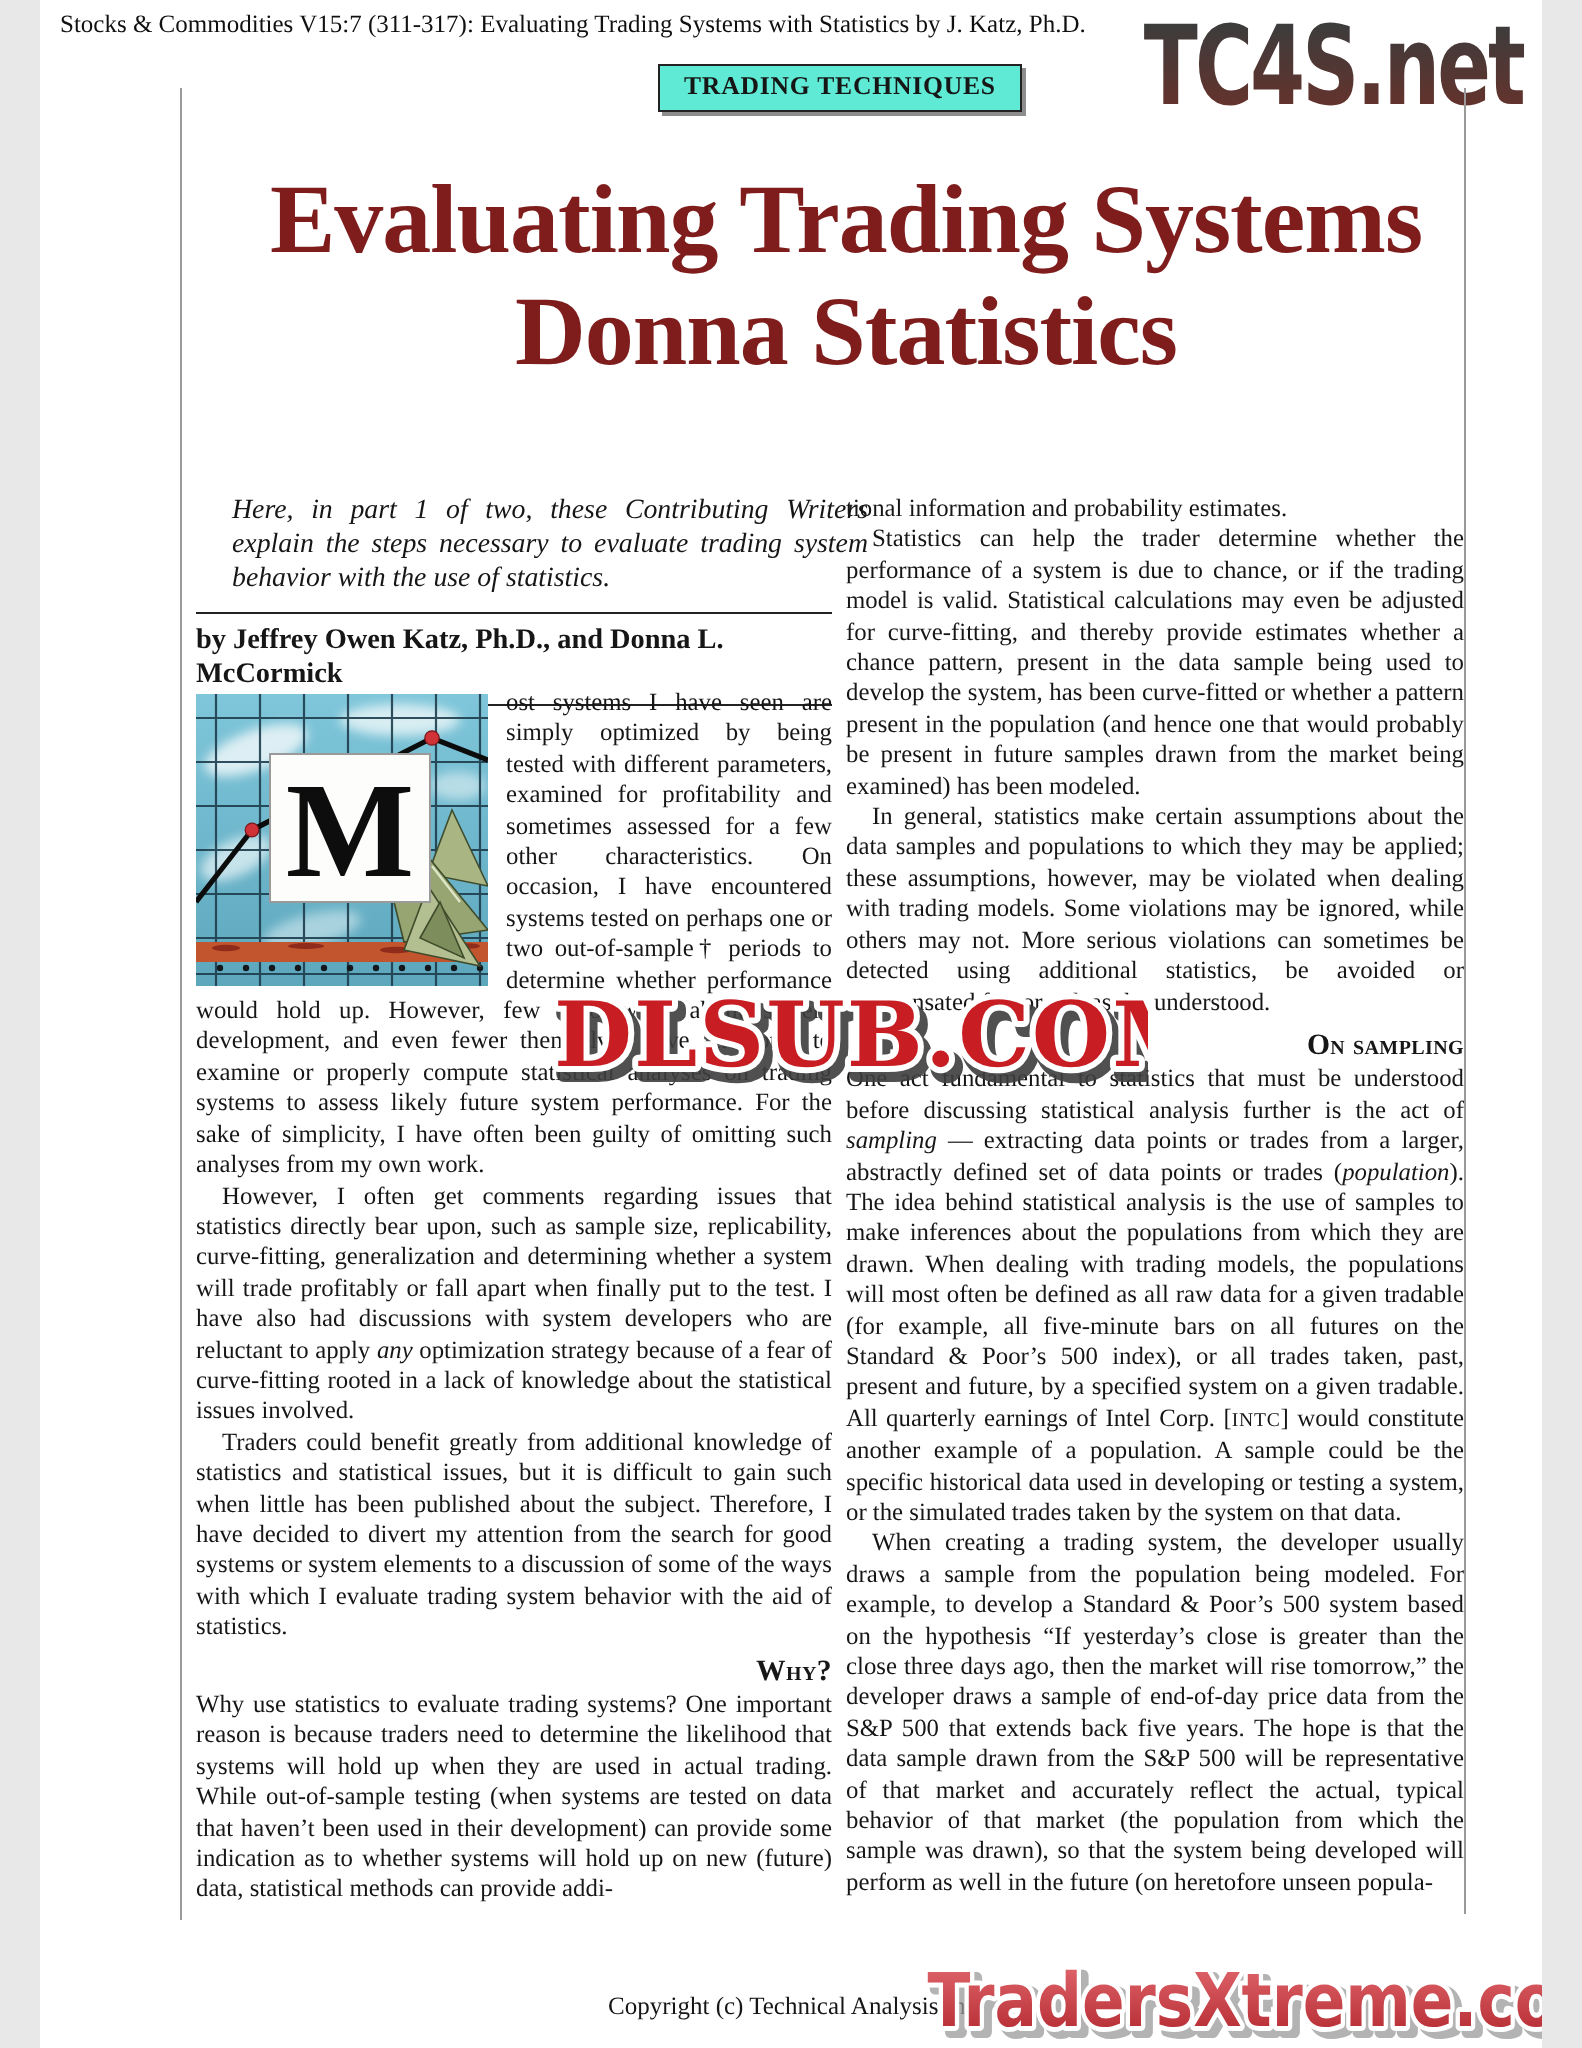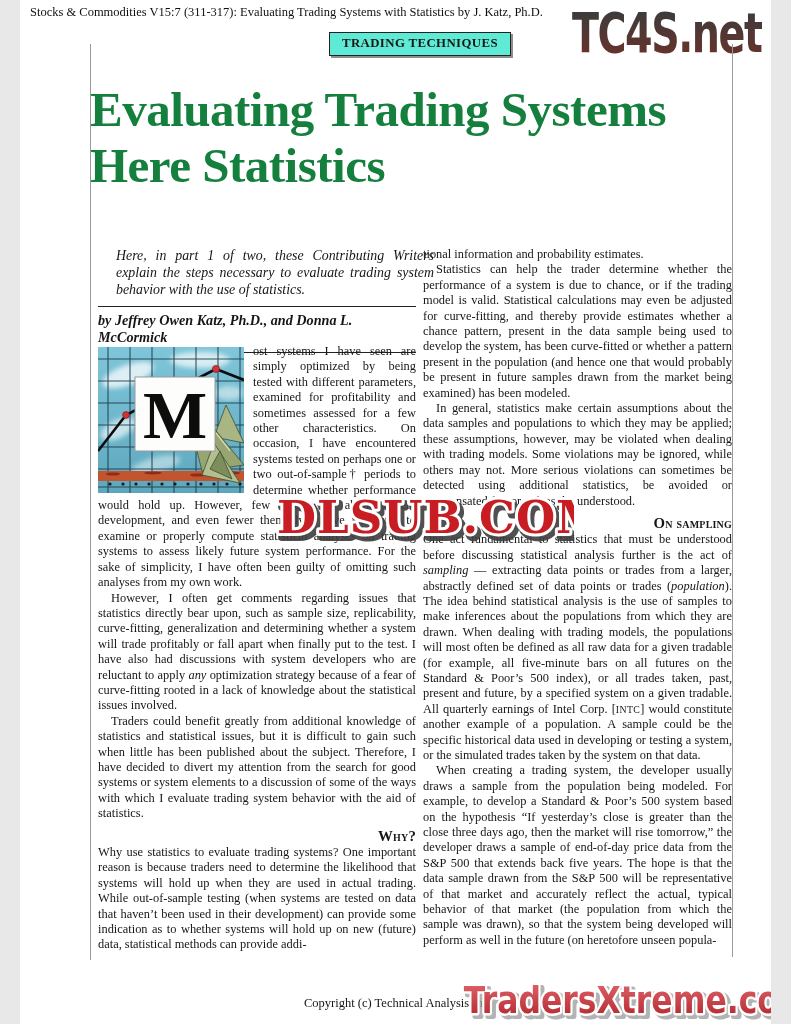--- a/index.html
+++ b/index.html
@@ -9,28 +9,28 @@
   .citation{position:absolute;left:10px;top:5px;font-size:12.5px;white-space:nowrap;color:#101010;}
 
   .rule-v{position:absolute;width:1px;background:#9a9a9a;}
   .rule-left{left:70px;top:44px;height:916px;}
   .rule-right{left:712px;top:44px;height:913px;}
 
   .tt-box{position:absolute;left:309px;top:32px;background:#5eead4;border:1px solid #222;
           box-shadow:2px 2px 0 #8d8d8d;padding:3px 12px 4px;font-weight:bold;
           font-size:12.8px;letter-spacing:.4px;white-space:nowrap;}
 
-  .title{position:absolute;left:70px;top:82px;width:642px;
-         font-weight:bold;font-size:49px;line-height:56px;letter-spacing:-.5px;color:#15803d;}
+  .title{position:absolute;left:70px;top:82px;width:642px;text-align:center;
+         font-weight:bold;font-size:49px;line-height:56px;letter-spacing:-.5px;color:#7f1d1d;padding-left:12px;}
 
   .intro{position:absolute;left:78px;top:247px;width:318px;font-style:italic;
          font-size:13.9px;line-height:17.2px;text-align:justify;margin-left:18px;}
 
   .byline{position:absolute;left:78px;top:306px;width:318px;border-top:1px solid #222;
-          border-bottom:1px solid #222;padding:5px 0 6px;font-weight:bold;font-style:italic;
+          border-bottom:1px solid #222;padding:5px 0 6px;font-weight:bold;
           font-size:14.2px;}
 
   .col{position:absolute;font-size:12.4px;line-height:15.4px;text-align:justify;}
   .col-left{left:78px;top:344px;width:318px;}
   .col-right{left:403px;top:247px;width:309px;}
   .col p{margin:0;}
   .col p.ind{text-indent:13px;}
   .heading{font-weight:bold;font-variant:small-caps;font-size:14.8px;margin:7px 0 1px;
            letter-spacing:.2px;text-align:right;}
   .seg-i{font-style:italic;}
@@ -64,21 +64,21 @@
 
   <div class="rule-v rule-left"></div>
   <div class="rule-v rule-right"></div>
 
   <div class="tt-box">
     <span>TRADING TECHNIQUES</span>
   </div>
 
   <div class="title">
     <div>Evaluating Trading Systems</div>
-    <div>Here Statistics</div>
+    <div>Donna Statistics</div>
   </div>
 
   <div class="intro">Here, in part 1 of two, these Contributing Writers explain the steps necessary to evaluate trading system behavior with the use of statistics.</div>
 
   <div class="byline">by Jeffrey Owen Katz, Ph.D., and Donna L. McCormick</div>
 
   <div class="col col-left">
 
     <svg class="illu" width="146" height="146" viewBox="0 0 146 146">
       <defs>

